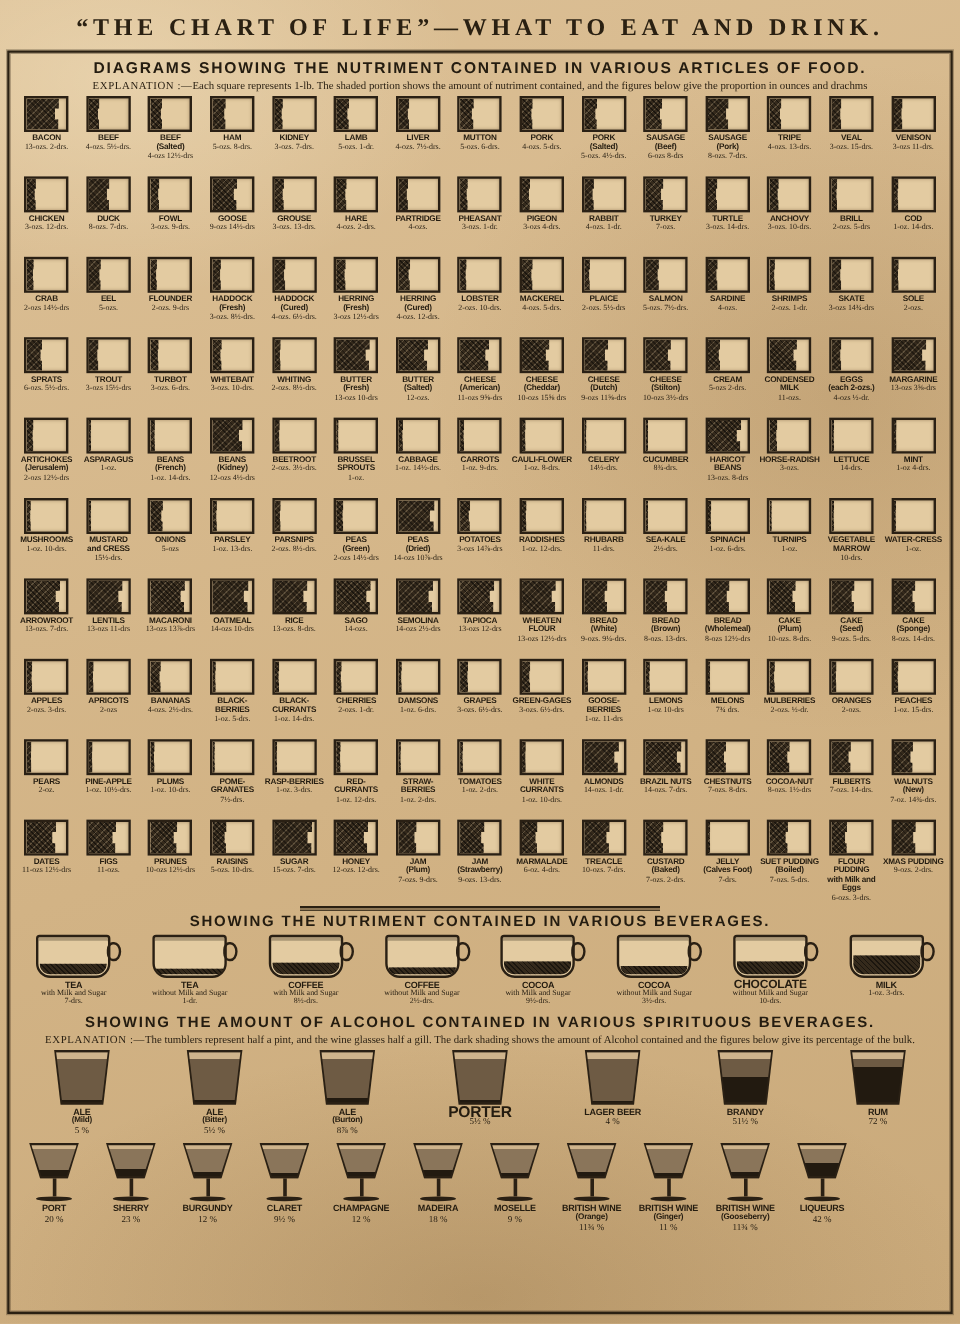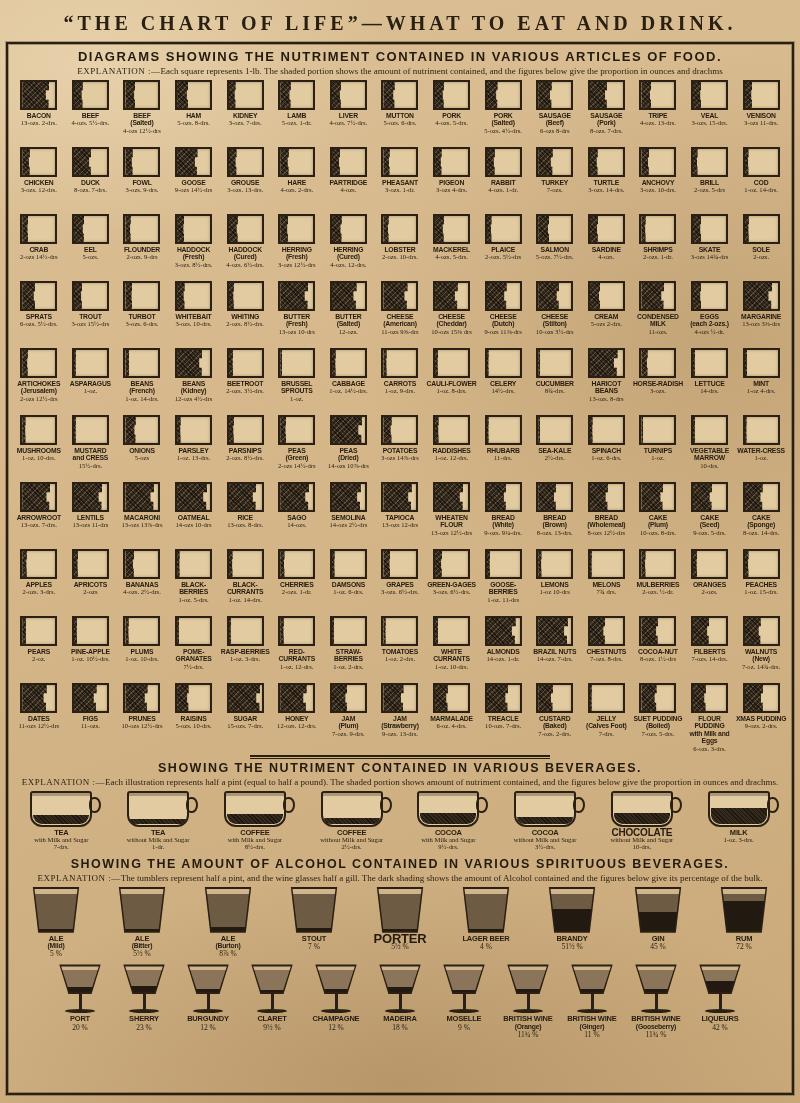--- a/index.html
+++ b/index.html
@@ -82,21 +82,21 @@
     border-radius:0 0 9px 9px;
   }
   
   .tumblers { display:flex; justify-content:space-around; margin-top:4px; }
   .tum-item { width:70px; display:flex; flex-direction:column; align-items:center; }
   .tumbler { width:54px; height:46px; position:relative;
     clip-path: polygon(7% 0,93% 0,83% 100%,17% 100%); background:#2a2014; }
   .tumbler .inner { position:absolute; left:2px; right:2px; top:2px; bottom:2px;
     clip-path: polygon(7% 0,93% 0,83% 100%,17% 100%); }
   
-  .wines { display:flex; justify-content:center; margin-top:6px; }
+  .wines { display:flex; justify-content:flex-start; margin-top:6px; }
   .wine-item { width:64px; display:flex; flex-direction:column; align-items:center; }
   .bowl { width:44px; height:30px; position:relative;
     clip-path: polygon(3% 0,97% 0,76% 100%,24% 100%); background:#2a2014; }
   .bowl .inner { position:absolute; left:2px; right:2px; top:2px; bottom:2px;
     clip-path: polygon(3% 0,97% 0,76% 100%,24% 100%); }
   .stem { width:3px; height:15px; background:#2a2014; }
   .foot { width:30px; height:4px; background:#2a2014; border-radius:50%; }
   .pct { font-size:7.5px; text-align:center; line-height:8px; margin-top:1px; }
 </style>
 </head>
@@ -1212,21 +1212,20 @@
        </div>
        <div class="nm">XMAS PUDDING</div>
           <div class="ms">9-ozs. 2-drs.</div>
         </div>
       </div>
     </div>
 
   <div class="divider"></div>
 
   <div class="sec-head small">SHOWING THE NUTRIMENT CONTAINED IN VARIOUS BEVERAGES.</div>
-  <div class="expl"><span class="lab">EXPLANATION :—</span><span>Each illustration represents half a pint (equal to half a pound).   The shaded portion shows amount of nutriment contained, and the figures below give the proportion in ounces and drachms.</span></div>
 
   <div class="cups">
       <div class="cup-item">
         <div class="cup">
        <div class="bev-fill" style="height:28%"></div>
        <div class="handle"></div>
      </div>
      <div class="nm" style="font-size:7.5px">TEA</div>
         <div class="ms">with Milk and Sugar</div>
         <div class="ms">7-drs.</div>
@@ -1318,52 +1317,38 @@
       <div class="tum-item">
         <div class="tumbler">
        <div class="inner" style="background:linear-gradient(to bottom,#cfb48c 0%,#cfb48c 13%,#6e5b44 13%,#6e5b44 91.1%,#221a10 91.1%,#221a10 100%)"></div>
      </div>
      <div class="nm" style="font-size:7.5px">ALE</div>
         <div class="nm sub">(Burton)</div>
         <div class="pct">8⅞ %</div>
       </div>
       <div class="tum-item">
         <div class="tumbler">
-       <div class="inner" style="background:linear-gradient(to bottom,#cfb48c 0%,#cfb48c 13%,#6e5b44 13%,#6e5b44 93%,#221a10 93%,#221a10 100%)"></div>
-     </div>
-     <div class="nm" style="font-size:7.5px">STOUT</div>
-        <div class="pct">7 %</div>
-      </div>
-      <div class="tum-item">
-        <div class="tumbler">
        <div class="inner" style="background:linear-gradient(to bottom,#cfb48c 0%,#cfb48c 13%,#6e5b44 13%,#6e5b44 94.5%,#221a10 94.5%,#221a10 100%)"></div>
      </div>
      <div class="nm" style="font-size:13px">PORTER</div>
         <div class="pct">5½ %</div>
       </div>
       <div class="tum-item">
         <div class="tumbler">
        <div class="inner" style="background:linear-gradient(to bottom,#cfb48c 0%,#cfb48c 13%,#6e5b44 13%,#6e5b44 96%,#221a10 96%,#221a10 100%)"></div>
      </div>
      <div class="nm" style="font-size:7.5px">LAGER BEER</div>
         <div class="pct">4 %</div>
       </div>
       <div class="tum-item">
         <div class="tumbler">
        <div class="inner" style="background:linear-gradient(to bottom,#cfb48c 0%,#cfb48c 13%,#6e5b44 13%,#6e5b44 48.5%,#221a10 48.5%,#221a10 100%)"></div>
      </div>
      <div class="nm" style="font-size:7.5px">BRANDY</div>
         <div class="pct">51½ %</div>
-      </div>
-      <div class="tum-item">
-        <div class="tumbler">
-       <div class="inner" style="background:linear-gradient(to bottom,#cfb48c 0%,#cfb48c 13%,#6e5b44 13%,#6e5b44 55%,#221a10 55%,#221a10 100%)"></div>
-     </div>
-     <div class="nm" style="font-size:7.5px">GIN</div>
-        <div class="pct">45 %</div>
       </div>
       <div class="tum-item">
         <div class="tumbler">
        <div class="inner" style="background:linear-gradient(to bottom,#cfb48c 0%,#cfb48c 13%,#6e5b44 13%,#6e5b44 28%,#221a10 28%,#221a10 100%)"></div>
      </div>
      <div class="nm" style="font-size:7.5px">RUM</div>
         <div class="pct">72 %</div>
       </div>
     </div>
 

